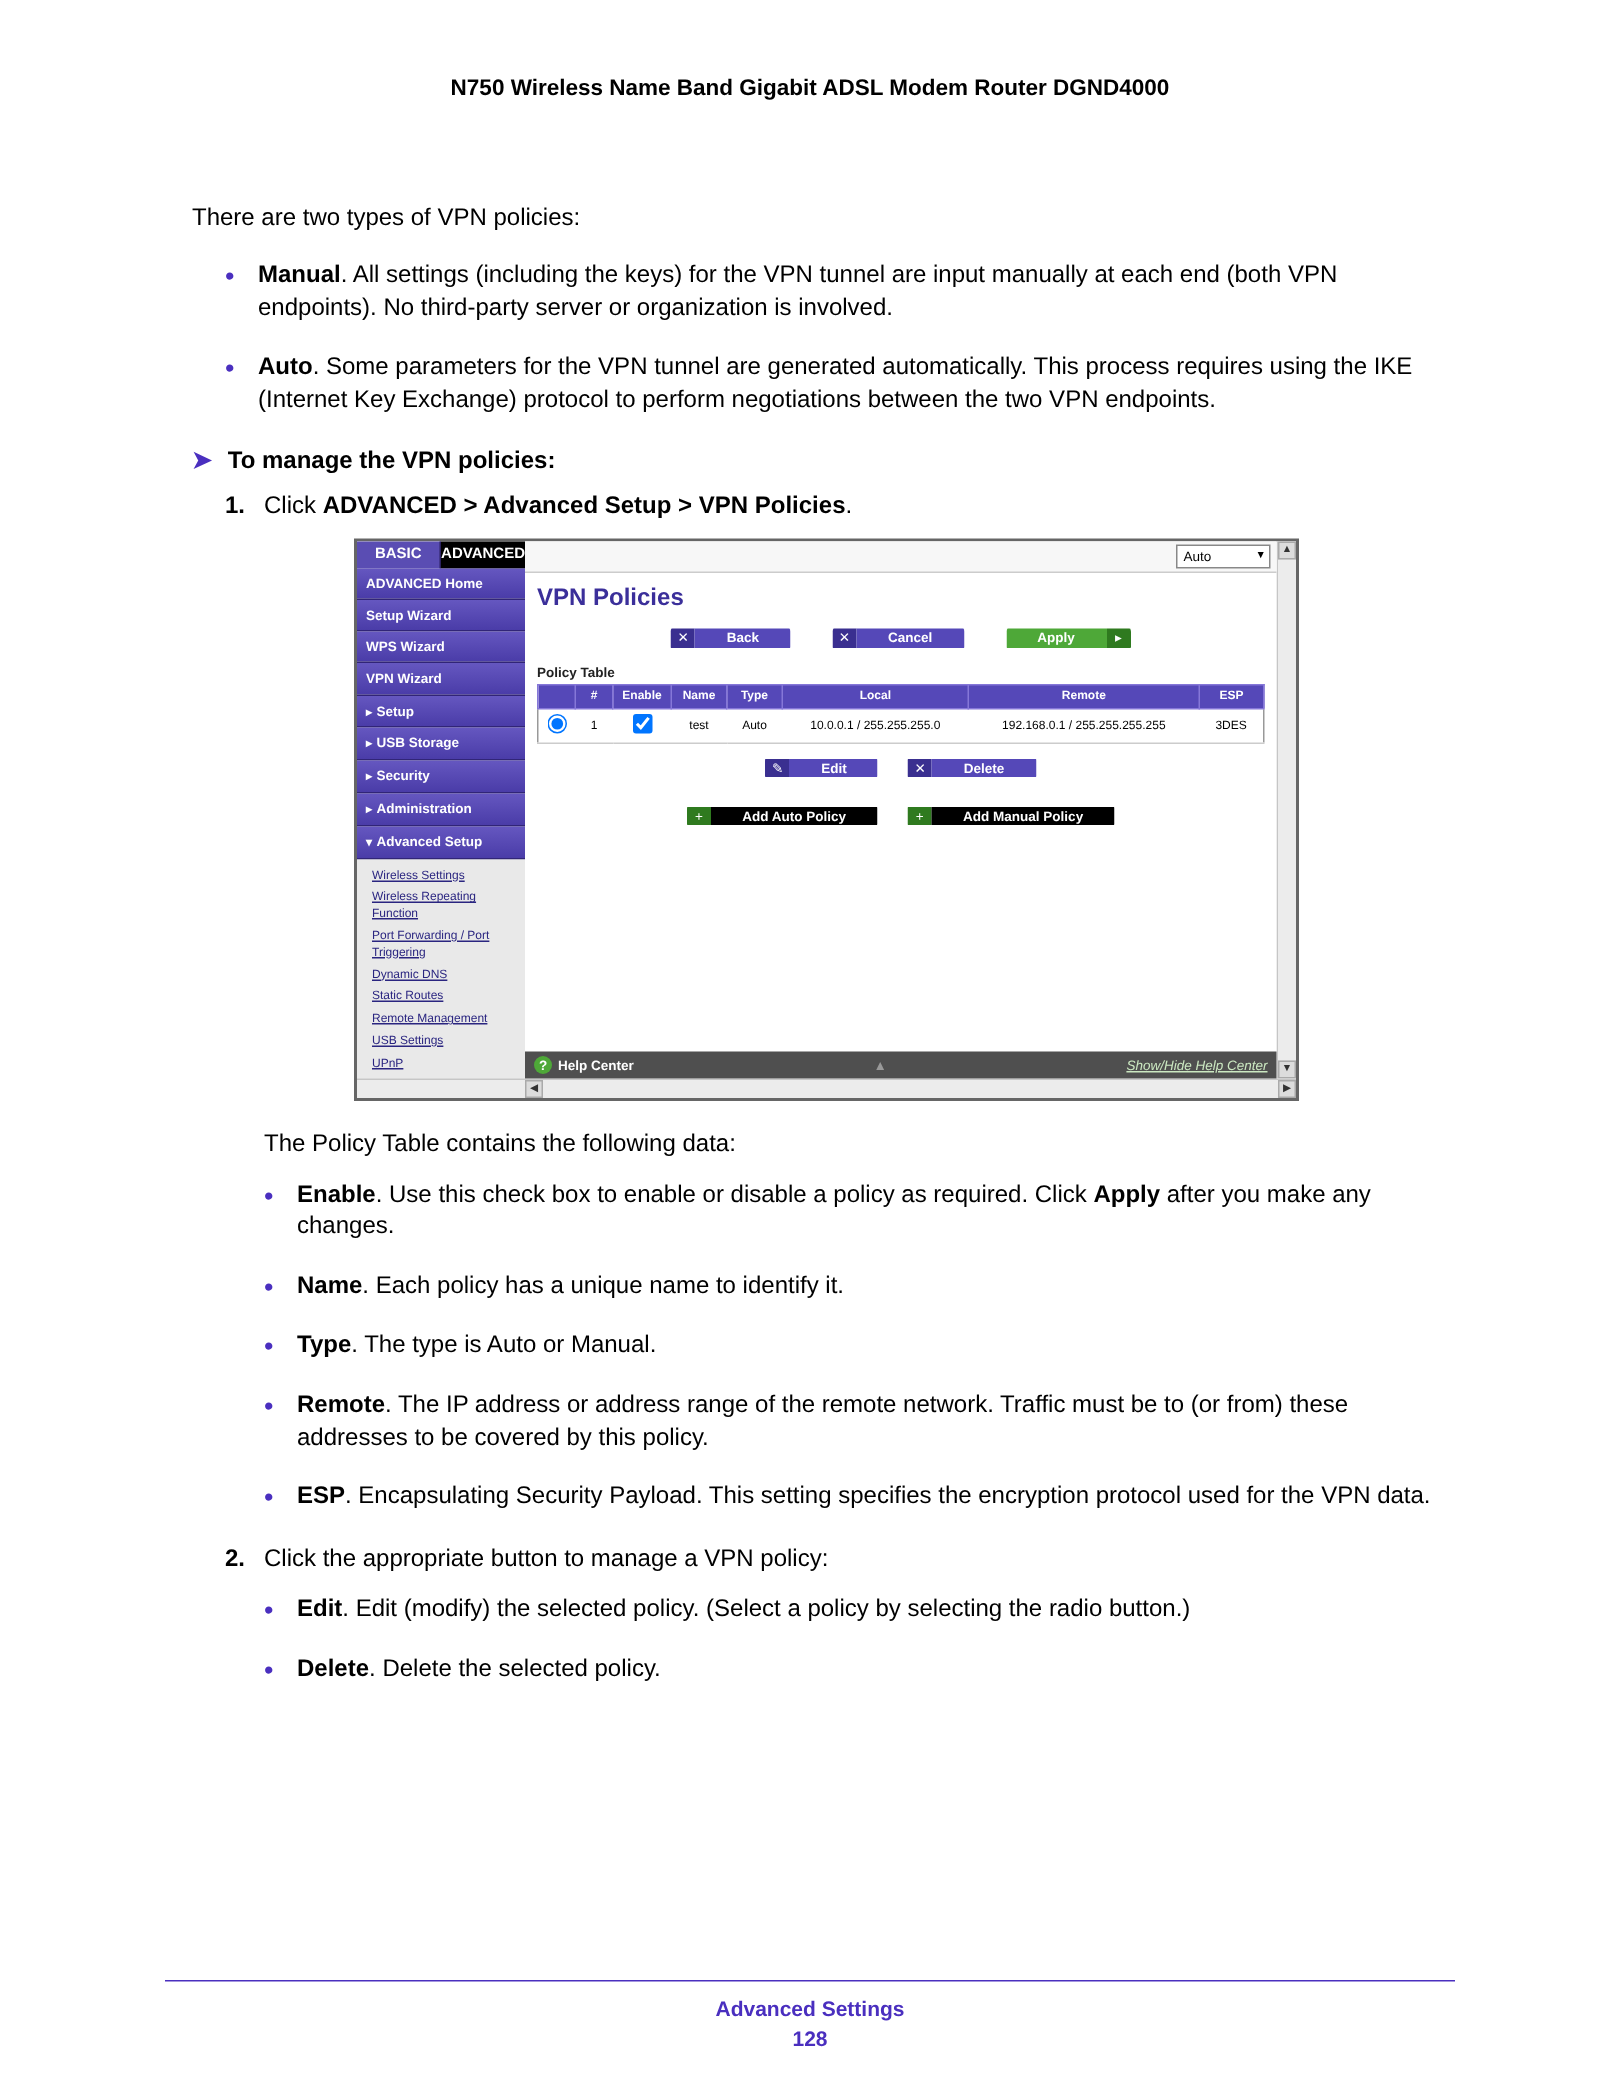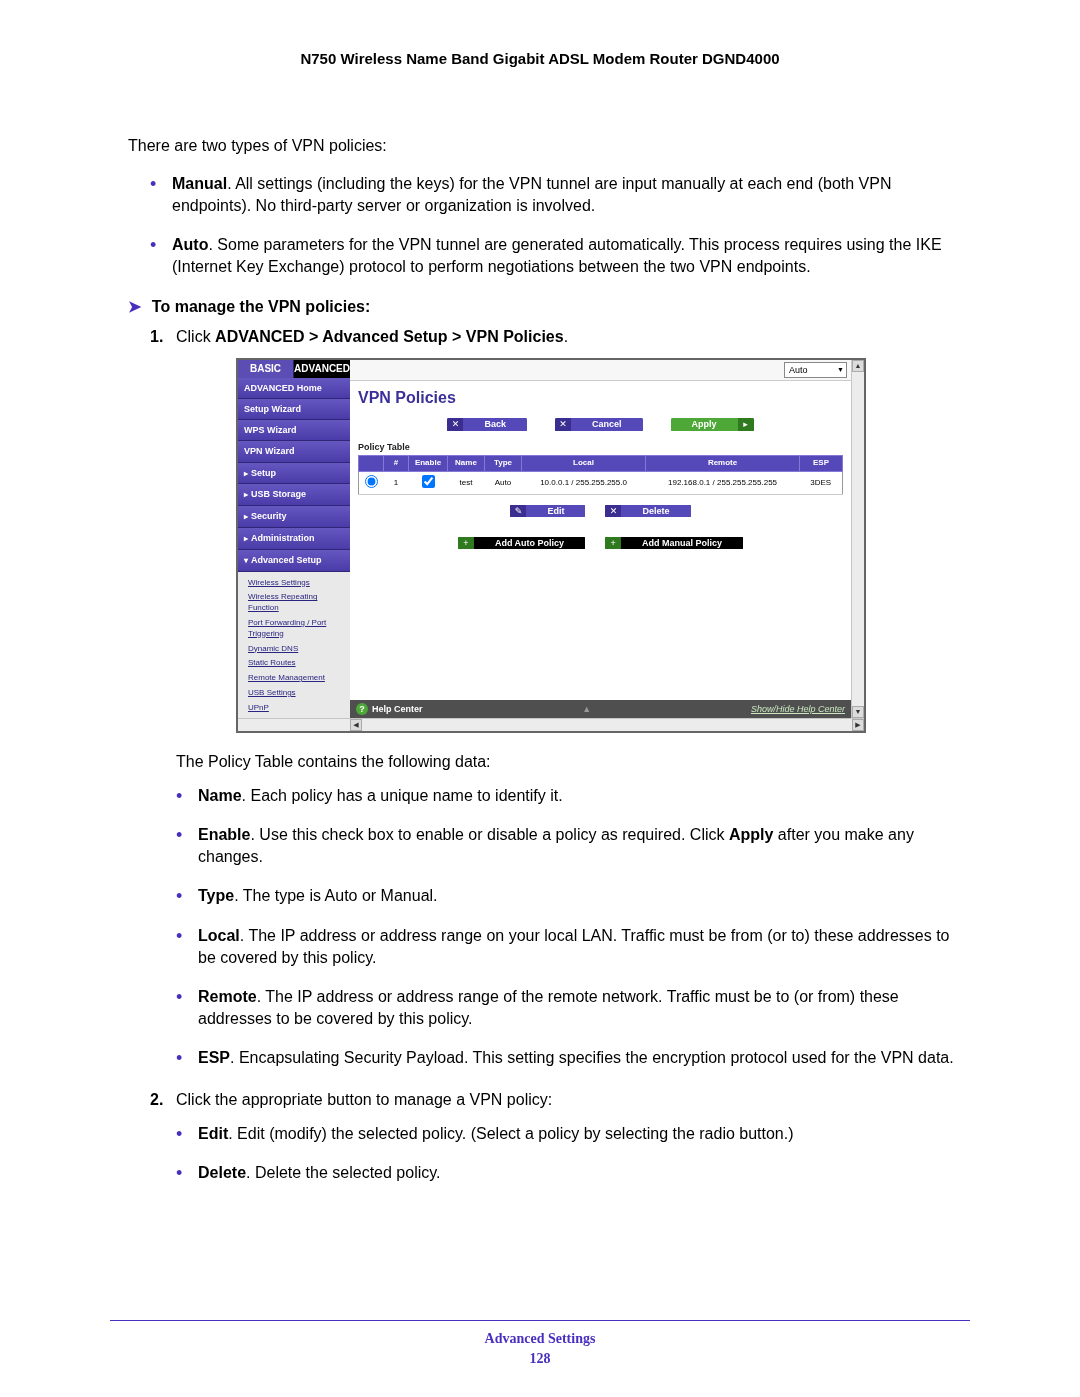--- a/index.html
+++ b/index.html
@@ -314,21 +314,20 @@
 
   
   .footer {
     position: absolute;
     bottom: 30px;
     left: 110px;
     right: 110px;
     text-align: center;
     border-top: 1px solid #4a2fbf;
     padding-top: 10px;
-    font-family: Liberation Serif, serif;
   }
   .footer .fname { color: #4a2fbf; font-size: 14px; font-weight: bold; }
   .footer .fnum { color: #4a2fbf; font-size: 14px; font-weight: bold; margin-top: 4px; }
 </style>
 </head>
 <body>
 
 <div class="page">
   <div class="doc-title">N750 Wireless Name Band Gigabit ADSL Modem Router DGND4000</div>
 
@@ -481,30 +480,27 @@
           <div class="strack"></div>
           <div class="sbtn">▶</div>
         </div>
       </div>
       
 
       <div style="margin-top:8px">The Policy Table contains the following data:</div>
 
       <ul class="bullets" style="margin-left:0; margin-top:12px;">
         <li>
+          <span class="b">Enable</span><span>. Use this check box to enable or disable a policy as required. Click </span><span class="b">Apply</span><span> after you make any changes.</span>
+        </li>
+        <li>
           <span class="b">Name</span><span>. Each policy has a unique name to identify it.</span>
         </li>
         <li>
-          <span class="b">Enable</span><span>. Use this check box to enable or disable a policy as required. Click </span><span class="b">Apply</span><span> after you make any changes.</span>
-        </li>
-        <li>
           <span class="b">Type</span><span>. The type is Auto or Manual.</span>
-        </li>
-        <li>
-          <span class="b">Local</span><span>. The IP address or address range on your local LAN. Traffic must be from (or to) these addresses to be covered by this policy.</span>
         </li>
         <li>
           <span class="b">Remote</span><span>. The IP address or address range of the remote network. Traffic must be to (or from) these addresses to be covered by this policy.</span>
         </li>
         <li>
           <span class="b">ESP</span><span>. Encapsulating Security Payload. This setting specifies the encryption protocol used for the VPN data.</span>
         </li>
       </ul>
     </li>
 

